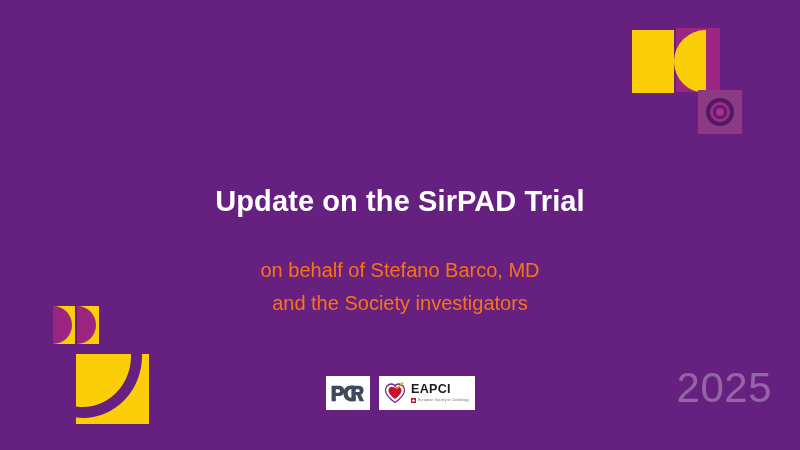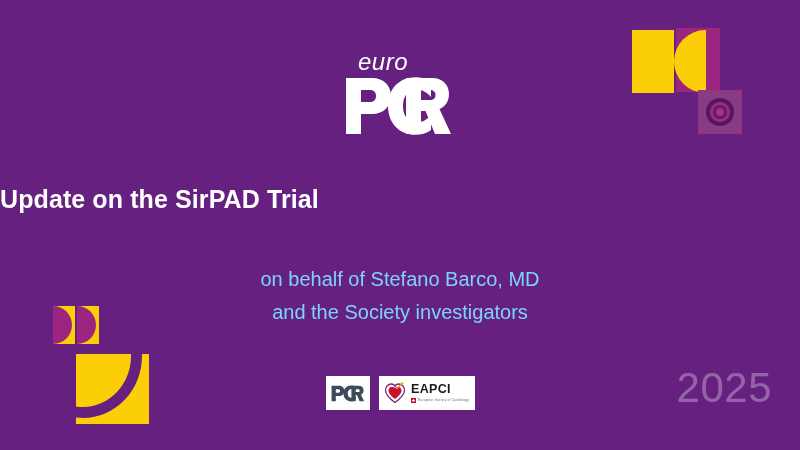--- a/index.html
+++ b/index.html
@@ -167,33 +167,33 @@
   .europcr .pcr-wrap {
     margin-top: 2px;
   }
 
   
   .title {
     position: absolute;
     left: 0;
     right: 0;
     top: 185px;
-    text-align: left;
+    text-align: center;
     color: #FFFFFF;
-    font-size: 25px;
+    font-size: 29px;
     font-weight: bold;
     letter-spacing: 0.1px;
   }
   .subtitle {
     position: absolute;
     left: 0;
     right: 0;
-    top: 263px;
+    top: 254px;
     text-align: center;
-    color: #7dd3fc;
+    color: #f97316;
     font-size: 20px;
     font-weight: 400;
     line-height: 1.65;
   }
   .subtitle .line { display: block; }
 
   
   .logos {
     position: absolute;
     left: 0;
@@ -280,33 +280,20 @@
       <div class="halfdisc"></div>
     </div>
     <div class="small-sq b">
       <div class="halfdisc"></div>
     </div>
     <div class="big-sq">
       <div class="arc"></div>
     </div>
   </div>
 
-  <div class="europcr">
-    <span class="euro">euro</span>
-    <span class="pcr-wrap">
-      <svg width="112" height="60" viewBox="0 0 112 60" aria-hidden="true">
-
-        <path d="M2 2 H28 C40 2 47 10 47 20 C47 30 40 38 28 38 H17 V58 H2 Z M17 14 V26 H26 C30 26 32 23.5 32 20 C32 16.5 30 14 26 14 Z" fill="#FFFFFF"></path>
-
-        <path d="M77 6 L77 21 C73 16 67.5 13.5 62.5 13.5 C54.5 13.5 49 19.5 49 30 C49 40.5 54.5 46.5 62.5 46.5 C67.5 46.5 73 44 77 39 L77 54 C72.5 57.5 67 58.8 61.5 58.8 C45 58.8 34 47 34 30 C34 13 45 1.2 61.5 1.2 C67 1.2 72.5 2.5 77 6 Z" fill="#FFFFFF" transform="translate(10,0)"></path>
-
-        <path d="M74 2 H100 C111 2 117 9 117 18 C117 25 113.5 30.5 107.5 33 L119 58 H103 L93.5 35 H89 V58 H74 Z M89 14 V24 H98 C101.5 24 103.5 22 103.5 19 C103.5 16 101.5 14 98 14 Z" fill="#FFFFFF" transform="translate(-12,0)"></path>
-      </svg>
-    </span>
-  </div>
 
   <div class="title">Update on the SirPAD Trial</div>
 
   <div class="subtitle">
     <span class="line">on behalf of Stefano Barco, MD</span>
     <span class="line">and the Society investigators</span>
   </div>
 
   <div class="logos">
 

